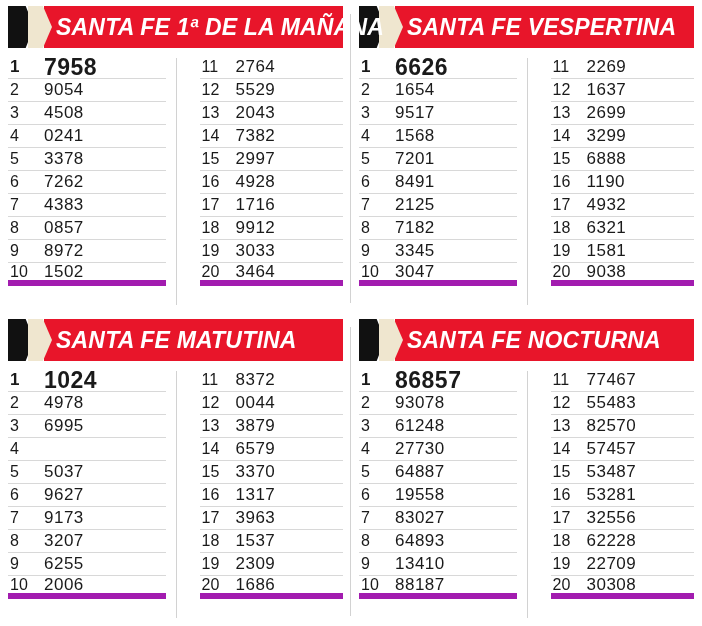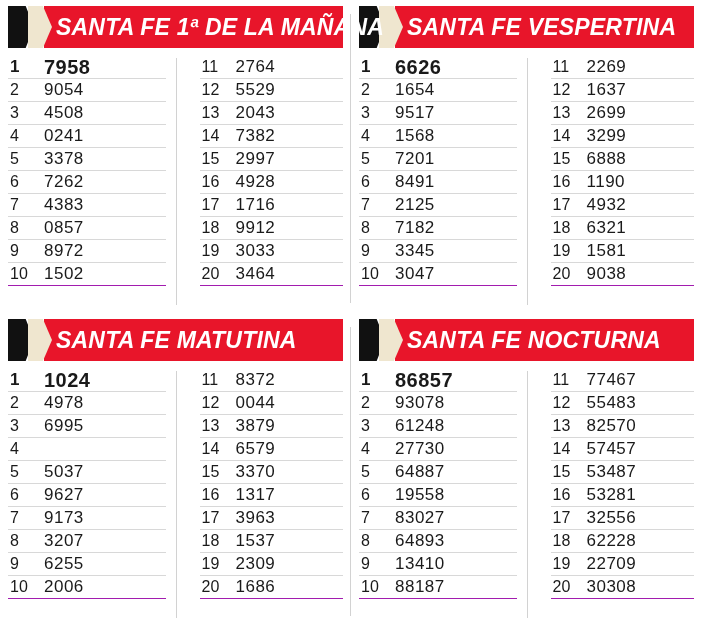--- a/index.html
+++ b/index.html
@@ -111,42 +111,42 @@
   }
 
   .row {
     display: flex;
     align-items: center;
     height: 23px;
     border-bottom: 1px solid #d8d8d8;
     font-size: 17px;
   }
   .row:last-child {
-    border-bottom: 1px solid #a21caf;
+    border-bottom: 6px solid #a21caf;
   }
   .row .pos {
     width: 30px;
     text-align: left;
     color: #1a1a1a;
     font-size: 16px;
     padding-left: 2px;
   }
   .row .num {
     flex: 1 1 auto;
     text-align: left;
     letter-spacing: 0.5px;
     padding-left: 6px;
     font-size: 17px;
   }
   .row.first-prize .pos,
   .row.first-prize .num {
     font-weight: bold;
   }
   .row.first-prize .pos { font-size: 17px; }
-  .row.first-prize .num { font-size: 20px; }
+  .row.first-prize .num { font-size: 23px; }
 </style>
 </head>
 <body>
 
 <div class="board">
 
   <div class="panel col-left">
     <div class="header">
       <div class="header-bar">
         <div class="chevron-black"></div>

